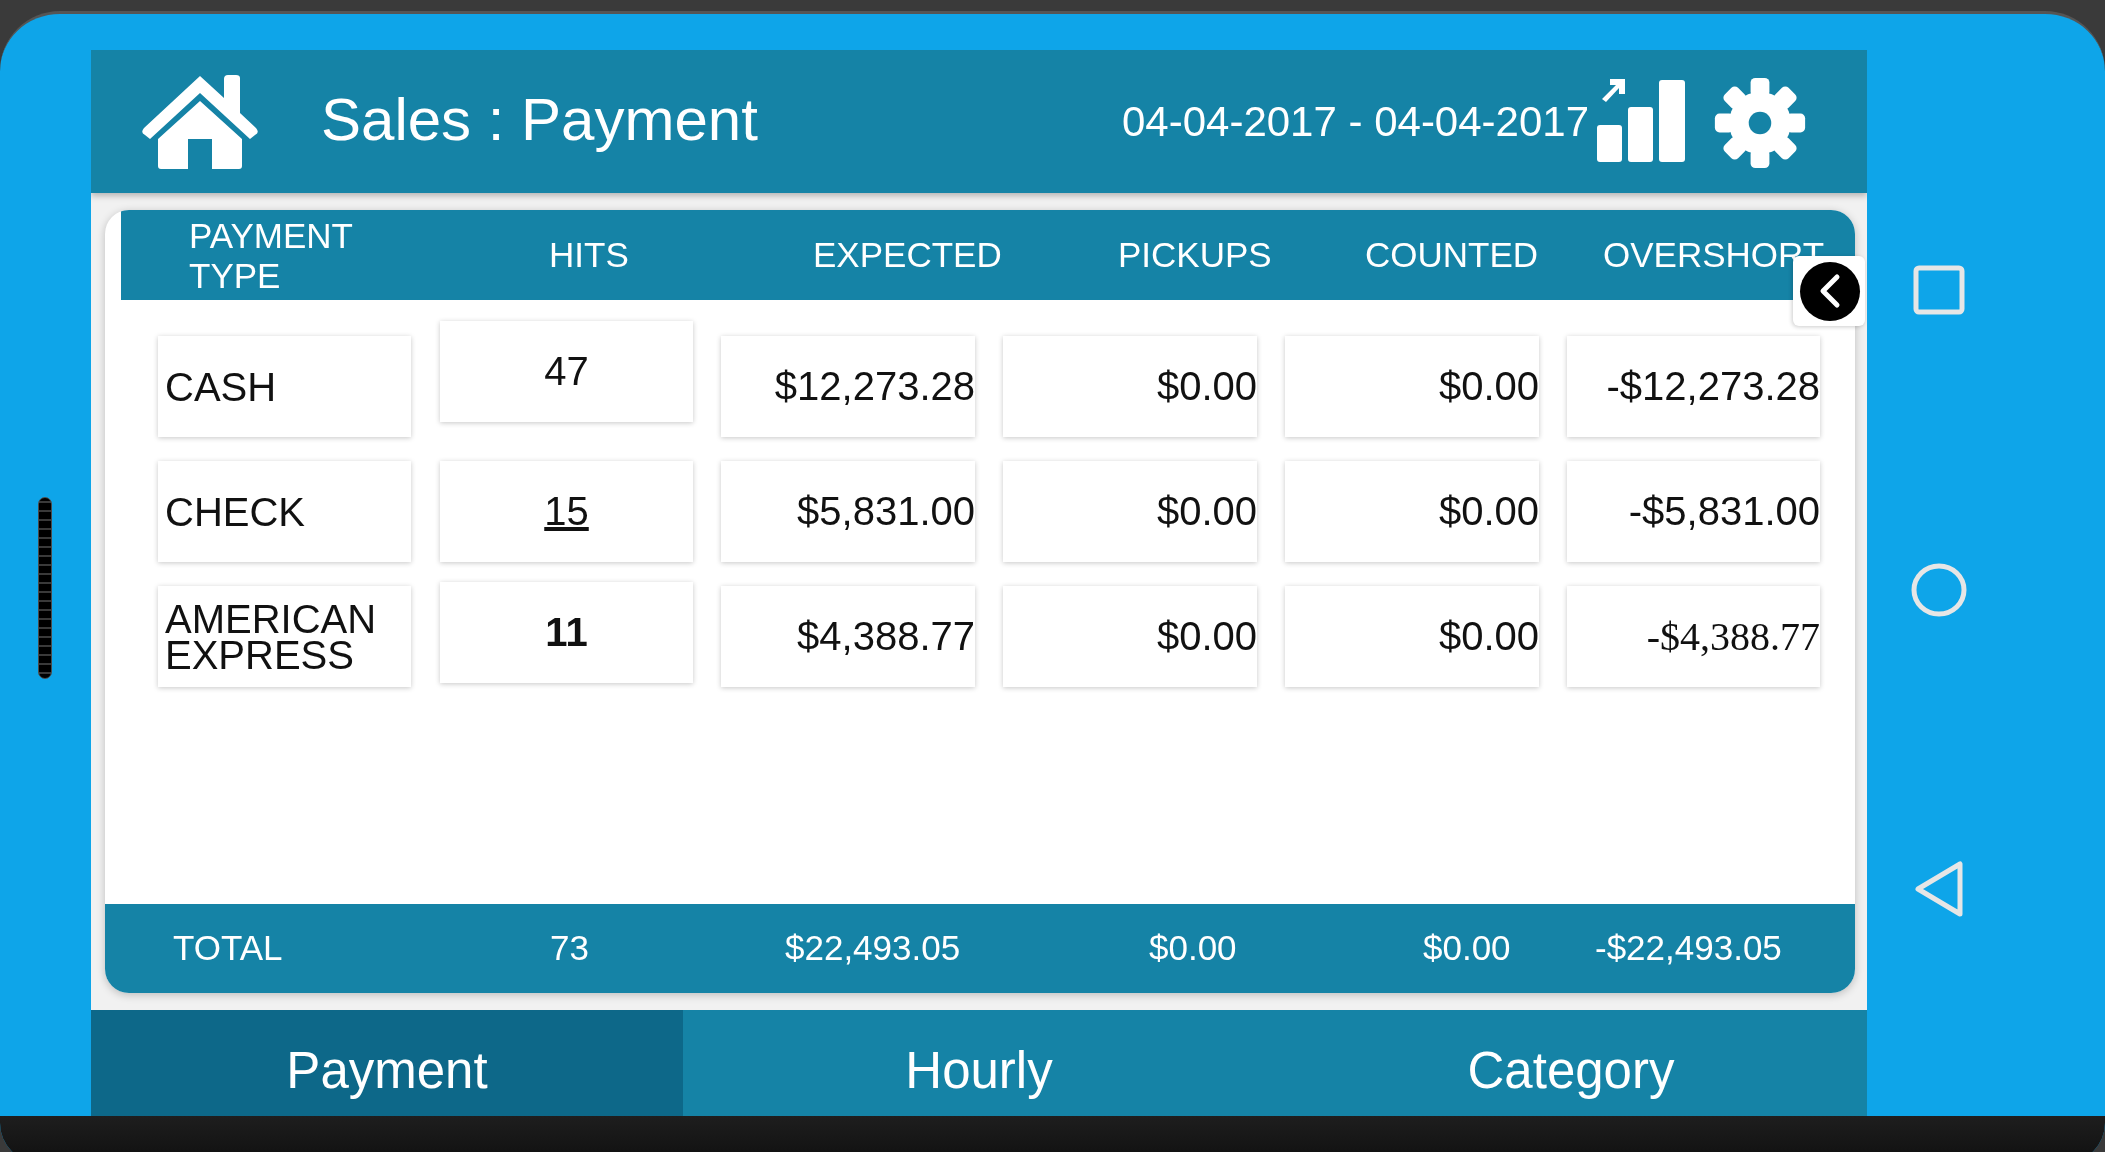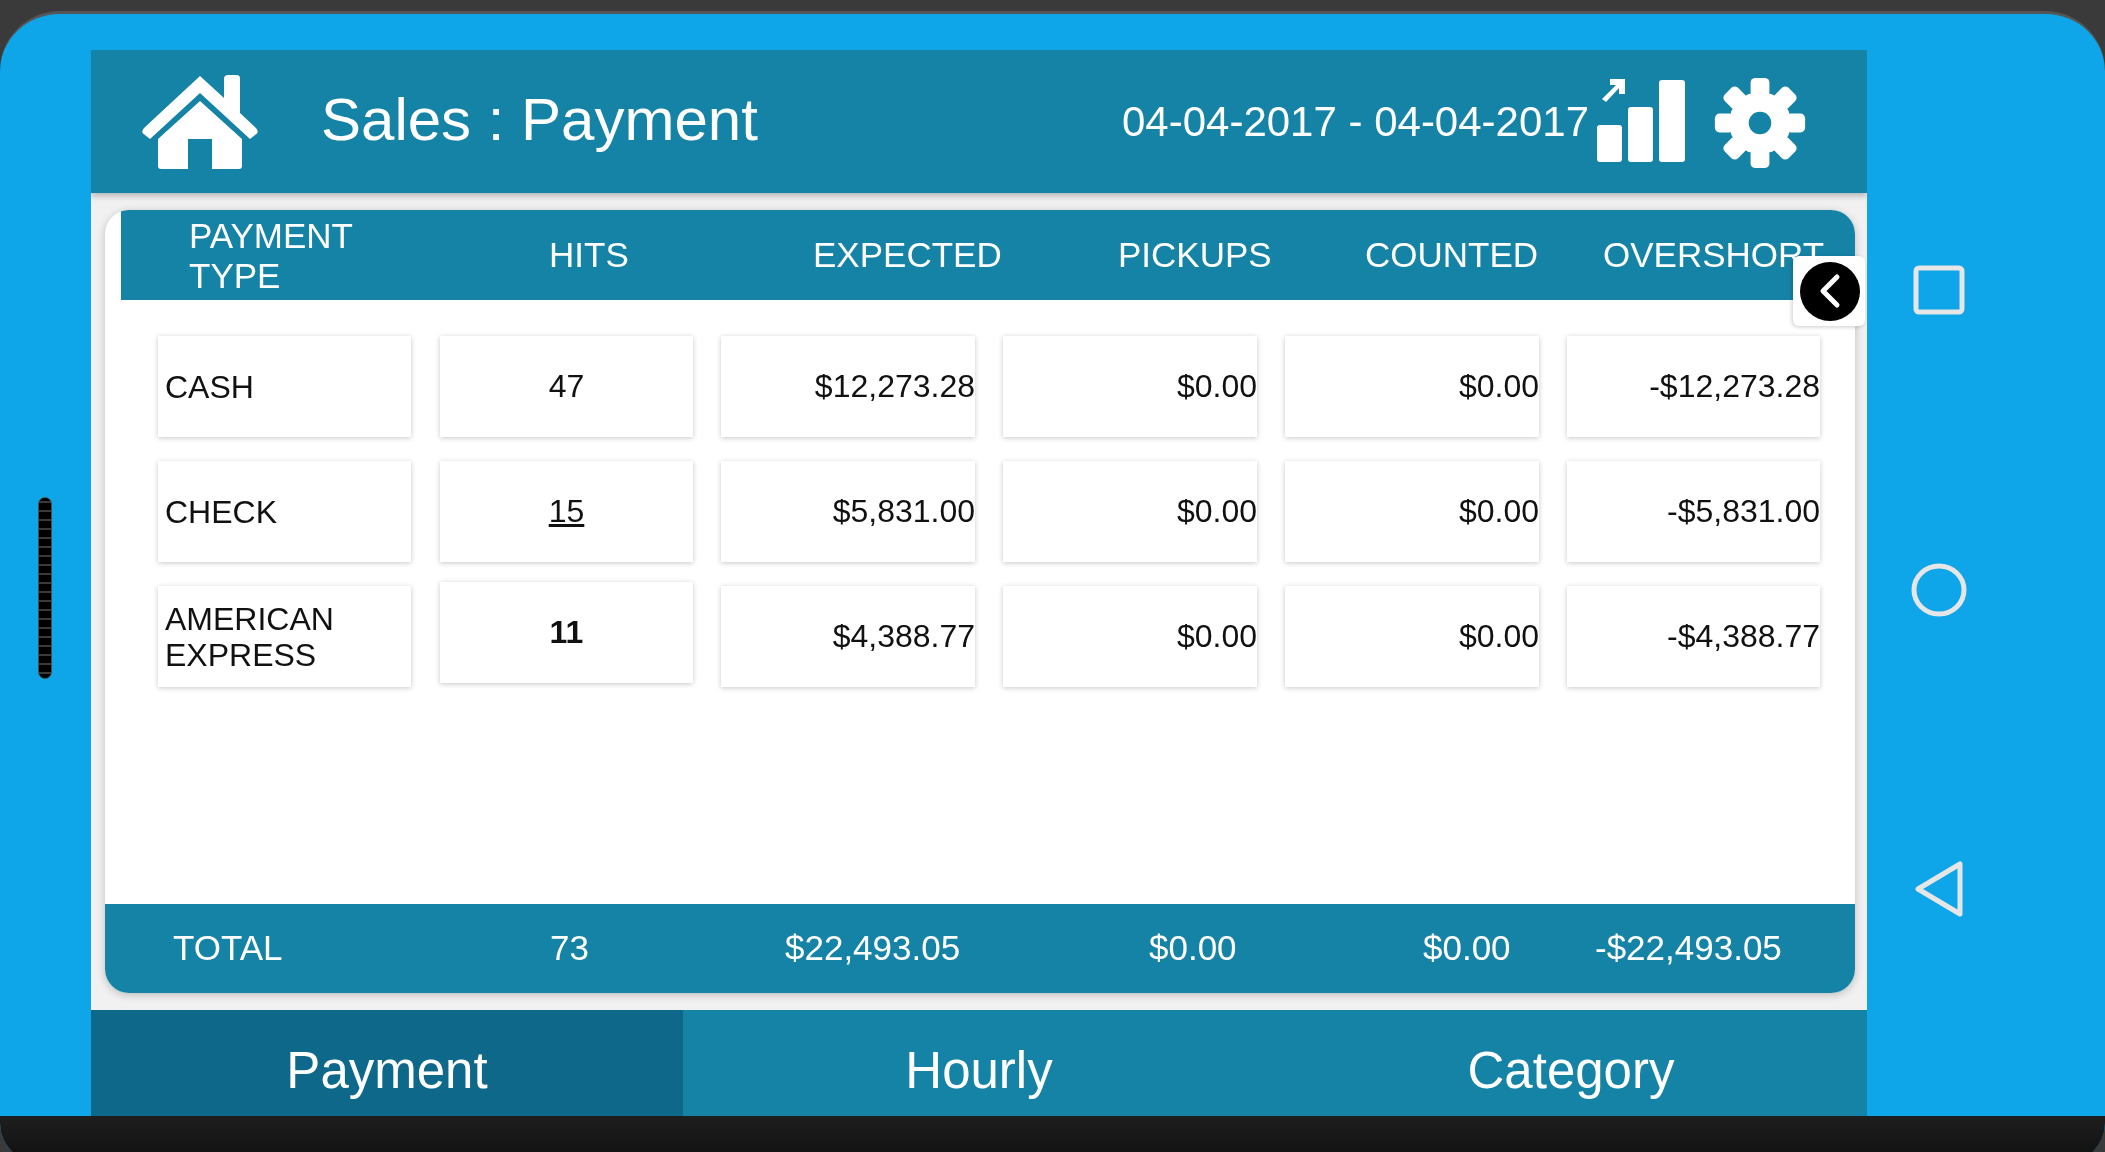--- a/index.html
+++ b/index.html
@@ -58,21 +58,21 @@
   }
   .col-head {
     position: absolute; font-size: 35px; line-height: 40px; white-space: nowrap;
   }
   .col-head.two-line { top: 6px; white-space: normal; width: 180px; line-height: 40px; }
   .col-head.one-line { top: 25px; }
 
   .cell {
     position: absolute; height: 101px; background: #fff;
     box-shadow: 0 1px 5px rgba(0,0,0,0.22);
-    font-size: 32px; color: #111; display: flex; align-items: center;
+    font-size: 40px; color: #111; display: flex; align-items: center;
   }
   .cell.left { justify-content: flex-start; padding-left: 7px; line-height: 36px; }
   .cell.center { justify-content: center; }
   .cell.right { justify-content: flex-end; }
 
   .total-bar {
     position: absolute; left: 0; top: 694px; width: 100%; height: 89px;
     background: #1583a6; color: #fff; font-size: 35px;
   }
   .total-cell { position: absolute; top: 24px; line-height: 40px; white-space: nowrap; }
@@ -149,21 +149,21 @@
         <div class="col-head two-line" style="left:68px;">PAYMENT TYPE</div>
         <div class="col-head one-line" style="left:428px;">HITS</div>
         <div class="col-head one-line" style="left:692px;">EXPECTED</div>
         <div class="col-head one-line" style="left:997px;">PICKUPS</div>
         <div class="col-head one-line" style="left:1244px;">COUNTED</div>
         <div class="col-head one-line" style="left:1482px;">OVERSHORT</div>
       </div>
 
       <div>
         <div class="cell left" style="left:53px; top:126px; width:253px;">CASH</div>
-        <div class="cell center" style="left:335px; top:126px; width:253px;">47</div>
+        <div class="cell center" style="left:335px; top:111px; width:253px;">47</div>
         <div class="cell right" style="left:616px; top:126px; width:254px;">$12,273.28</div>
         <div class="cell right" style="left:898px; top:126px; width:254px;">$0.00</div>
         <div class="cell right" style="left:1180px; top:126px; width:254px;">$0.00</div>
         <div class="cell right" style="left:1462px; top:126px; width:253px;">-$12,273.28</div>
       </div>
 
       <div>
         <div class="cell left" style="left:53px; top:251px; width:253px;">CHECK</div>
         <div class="cell center" style="left:335px; top:251px; width:253px;text-decoration:underline;">15</div>
         <div class="cell right" style="left:616px; top:251px; width:254px;">$5,831.00</div>
@@ -171,21 +171,21 @@
         <div class="cell right" style="left:1180px; top:251px; width:254px;">$0.00</div>
         <div class="cell right" style="left:1462px; top:251px; width:253px;">-$5,831.00</div>
       </div>
 
       <div>
         <div class="cell left" style="left:53px; top:376px; width:253px; padding-right:60px;">AMERICAN EXPRESS</div>
         <div class="cell center" style="left:335px; top:372px; width:253px;font-weight:bold;">11</div>
         <div class="cell right" style="left:616px; top:376px; width:254px;">$4,388.77</div>
         <div class="cell right" style="left:898px; top:376px; width:254px;">$0.00</div>
         <div class="cell right" style="left:1180px; top:376px; width:254px;">$0.00</div>
-        <div class="cell right" style="left:1462px; top:376px; width:253px;">-$4,388.77</div>
+        <div class="cell right" style="left:1462px; top:376px; width:253px;font-family:Liberation Serif, serif;">-$4,388.77</div>
       </div>
 
       <div class="total-bar">
         <div class="total-cell" style="left:68px;">TOTAL</div>
         <div class="total-cell" style="left:445px;">73</div>
         <div class="total-cell" style="left:680px;">$22,493.05</div>
         <div class="total-cell" style="left:1044px;">$0.00</div>
         <div class="total-cell" style="left:1318px;">$0.00</div>
         <div class="total-cell" style="left:1490px;">-$22,493.05</div>
       </div>

